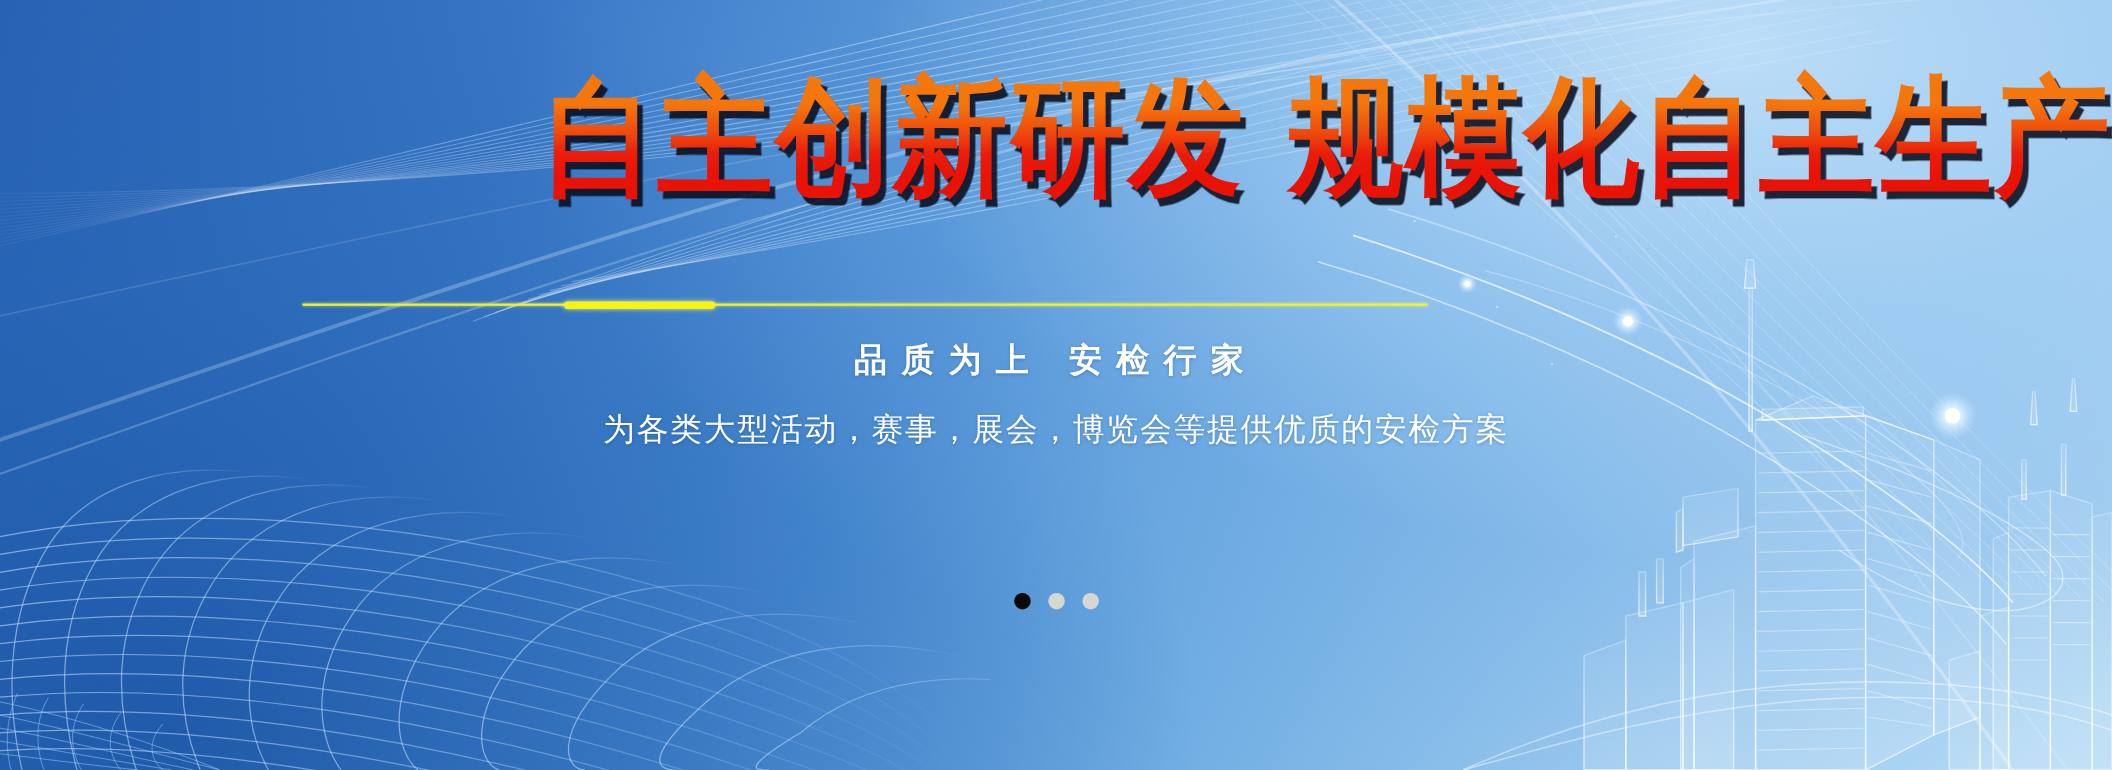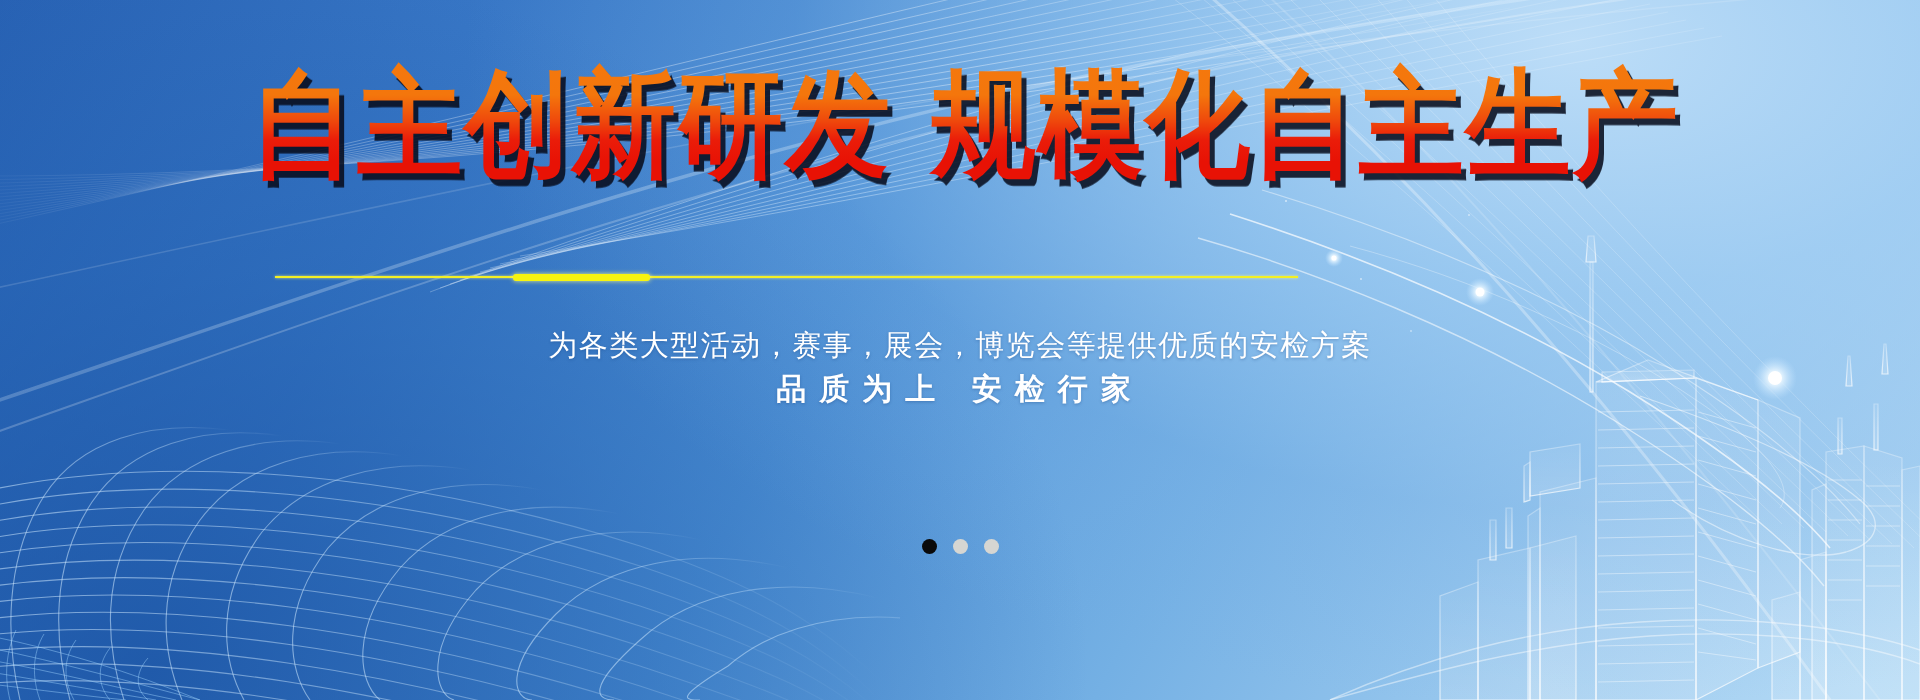--- a/index.html
+++ b/index.html
@@ -25,21 +25,21 @@
     position:absolute; inset:0;
     pointer-events:none;
   }
   .bg-layer svg { display:block; width:1920px; height:700px; }
 
   
   #title-wrap {
     position:absolute;
     left:0; right:0;
     top:62px;
-    text-align:center;
+    text-align:right;
     z-index:6;
     padding-left:10px;
   }
   #main-title {
     display:inline-block;
     font-family:"DejaVu Sans","Liberation Sans",sans-serif;
     font-size:105px;
     font-weight:bold;
     line-height:1.08;
     letter-spacing:2px;
@@ -420,22 +420,22 @@
   <div id="title-wrap">
     <h1 id="main-title">自主创新研发 规模化自主生产</h1>
   </div>
 
   <div id="divider">
     <div class="thin"></div>
     <div class="thick"></div>
   </div>
 
   <div id="subtitle-block">
+    <div id="subtitle-main">品质为上  安检行家</div>
     <div id="subtitle-sub">为各类大型活动，赛事，展会，博览会等提供优质的安检方案</div>
-    <div id="subtitle-main">品质为上  安检行家</div>
   </div>
 
   <div id="dots">
     <span class="dot active"></span>
     <span class="dot idle"></span>
     <span class="dot idle"></span>
   </div>
 
 </div>
 

